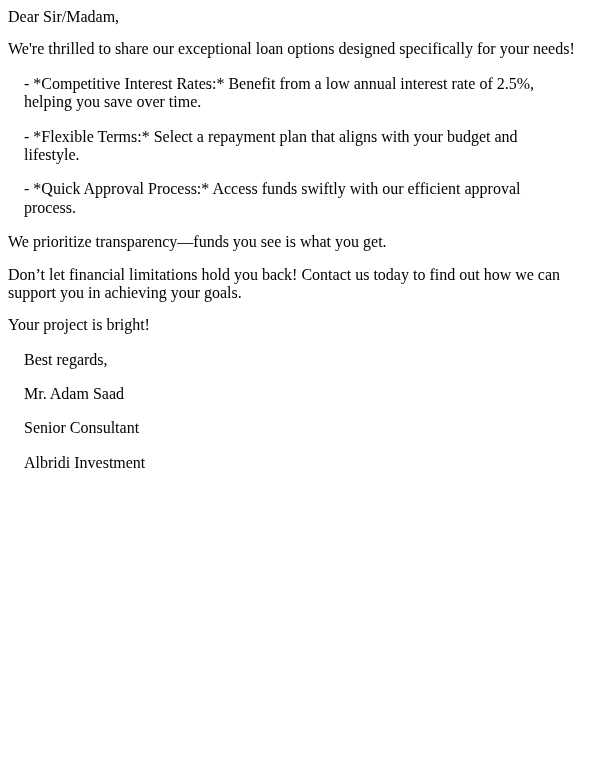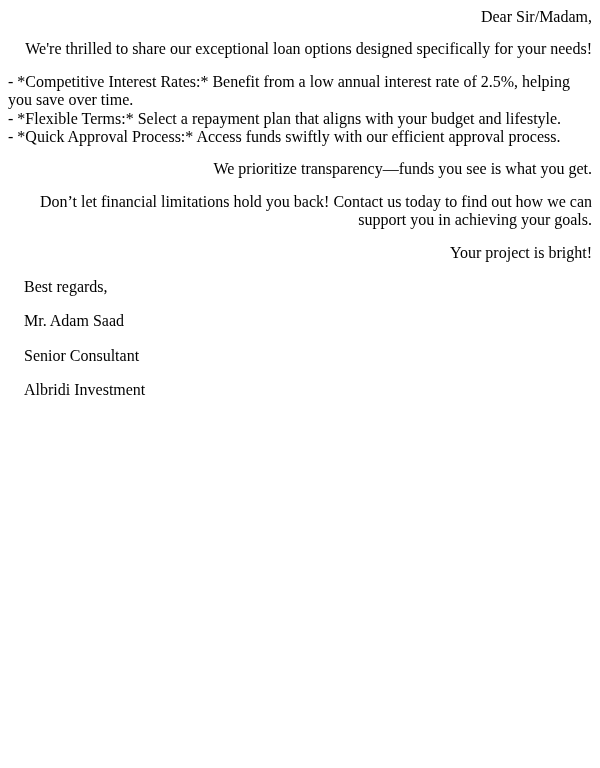--- a/index.html
+++ b/index.html
@@ -17,27 +17,26 @@
     overflow: hidden;
   }
   .page {
     padding: 8px 8px 8px 8px;
     box-sizing: border-box;
     width: 600px;
   }
   p {
     margin: 0 0 14px 0;
     padding: 0;
-    text-align: right;
   }
   .block {
     margin: 0 0 14px 0;
   }
   .block div {
-    margin: 0;
+    margin: 16px;
   }
   .sig div {
     margin: 16px;
   }
 </style>
 </head>
 <body>
 
 <div class="page">
 

